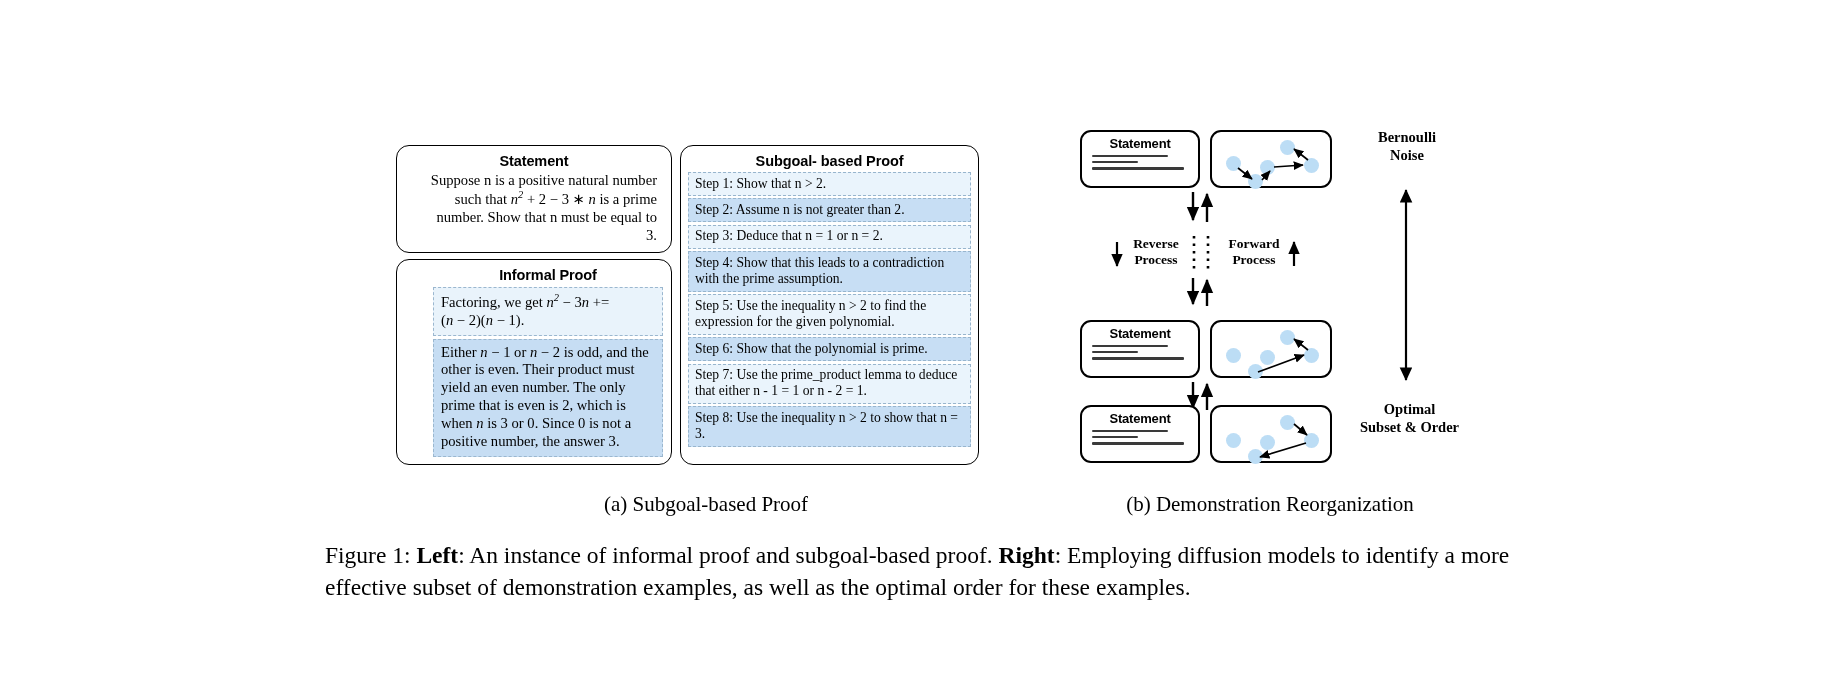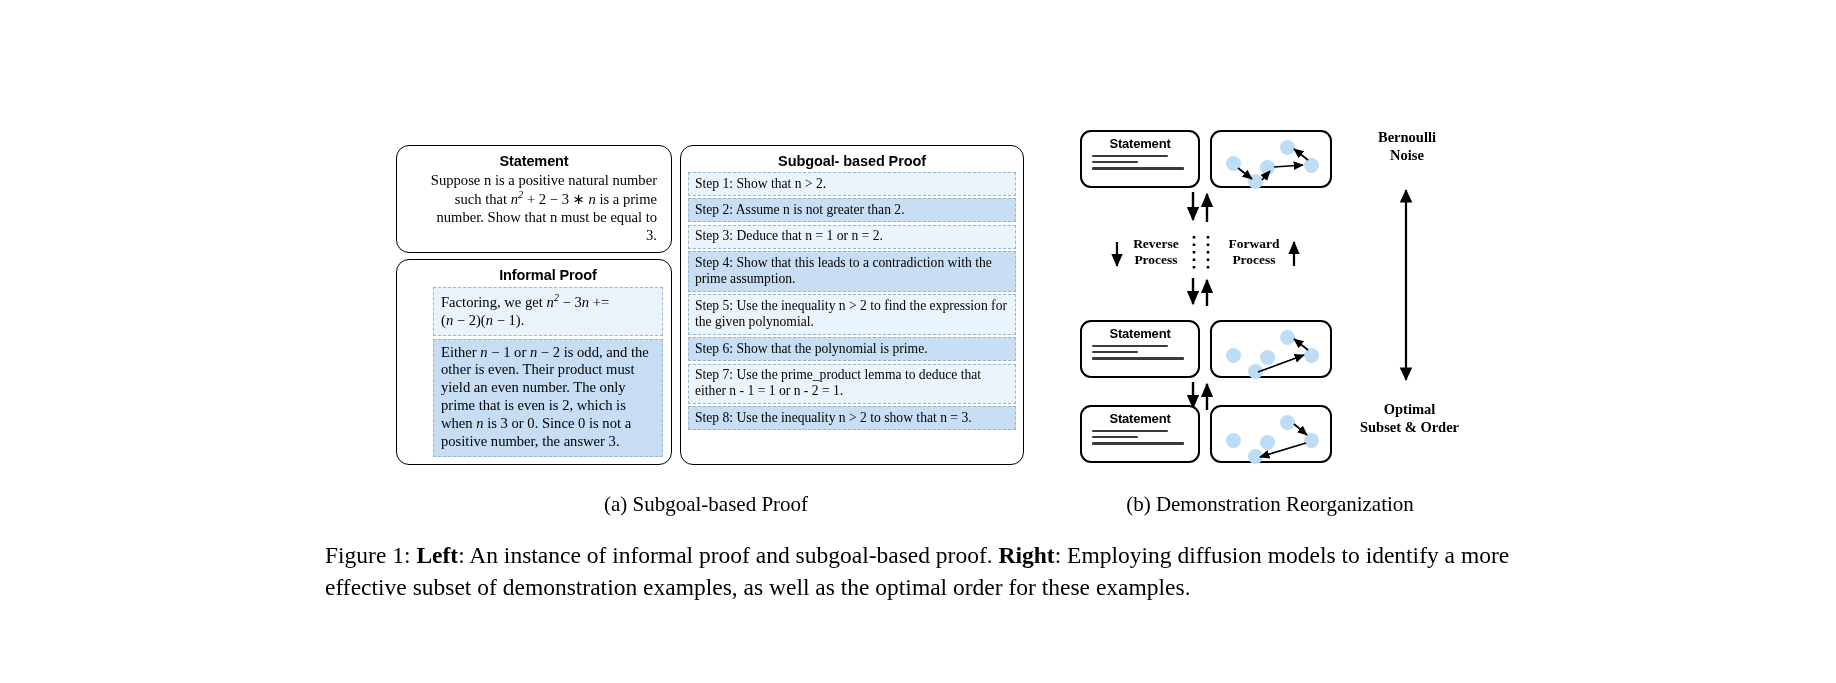--- a/index.html
+++ b/index.html
@@ -14,21 +14,21 @@
   .rbox{
     position:absolute;
     border:1.6px solid #000;
     border-radius:13px;
     background:#fff;
     box-sizing:border-box;
   }
 
   .statement-box{left:0px; top:0px; width:276px; height:108px;}
   .informal-box{left:0px; top:114px; width:276px; height:206px;padding-left:28px;}
-  .subgoal-box{left:284px; top:-0px; width:344px; height:320px;}
+  .subgoal-box{left:284px; top:-0px; width:299px; height:320px;}
 
   .box-title{
     text-align:center;
     font-family:"Liberation Sans", sans-serif;
     font-weight:bold;
     font-size:14.5px;
     margin-top:7px;
     letter-spacing:-0.1px;
   }
 

